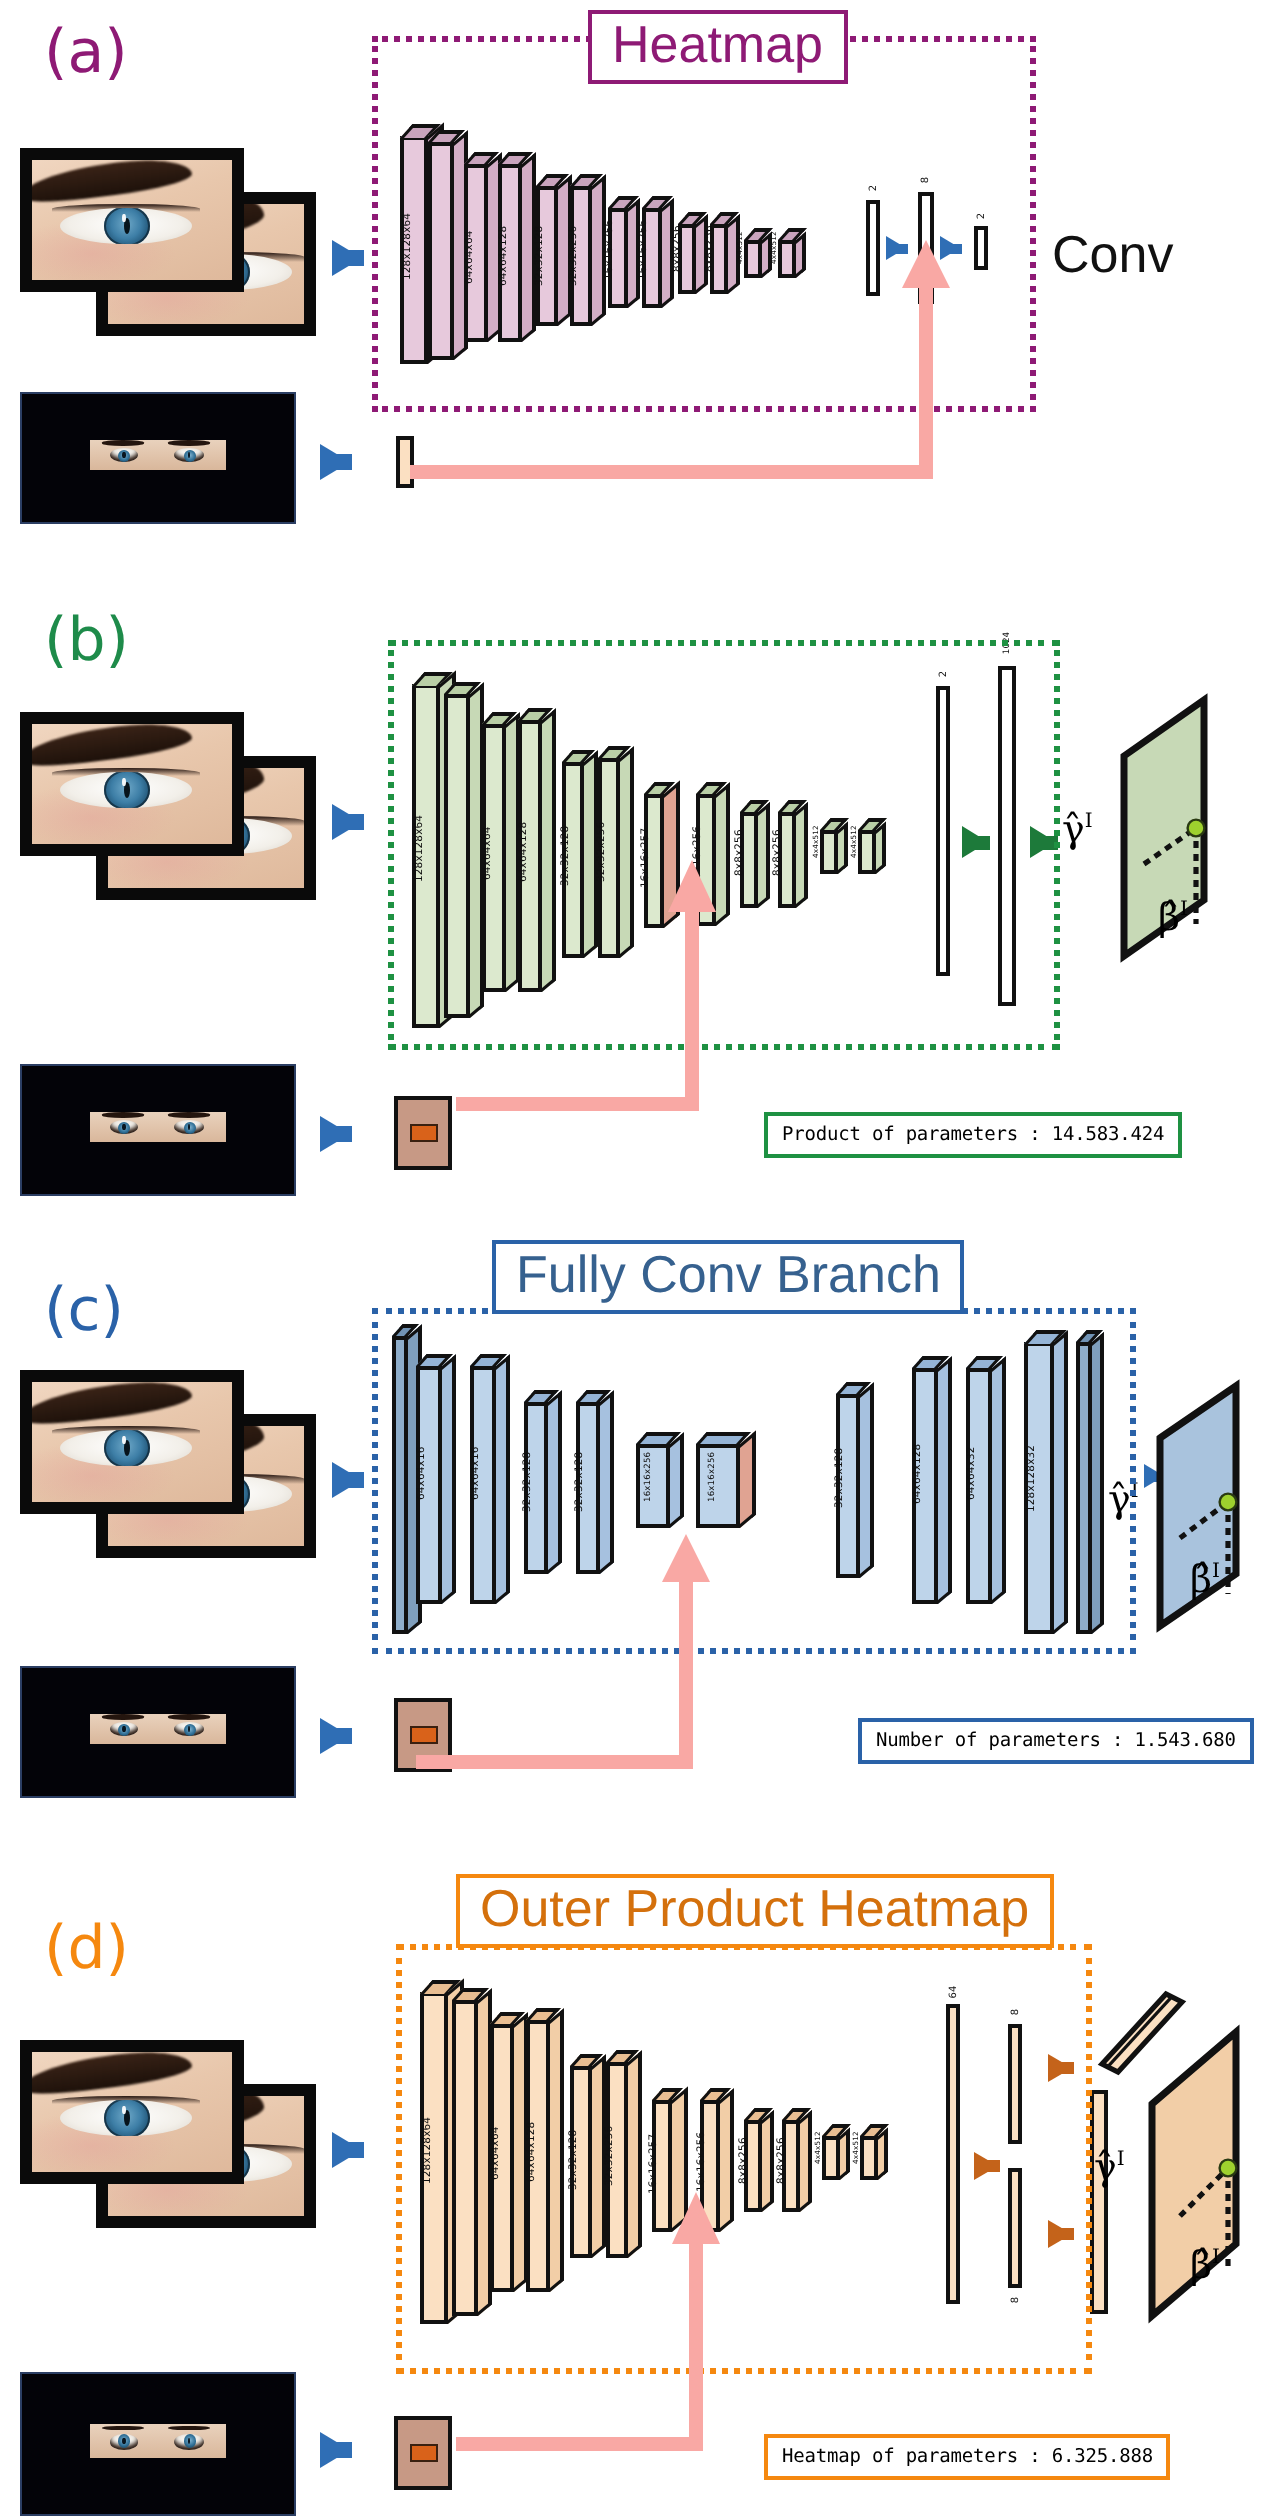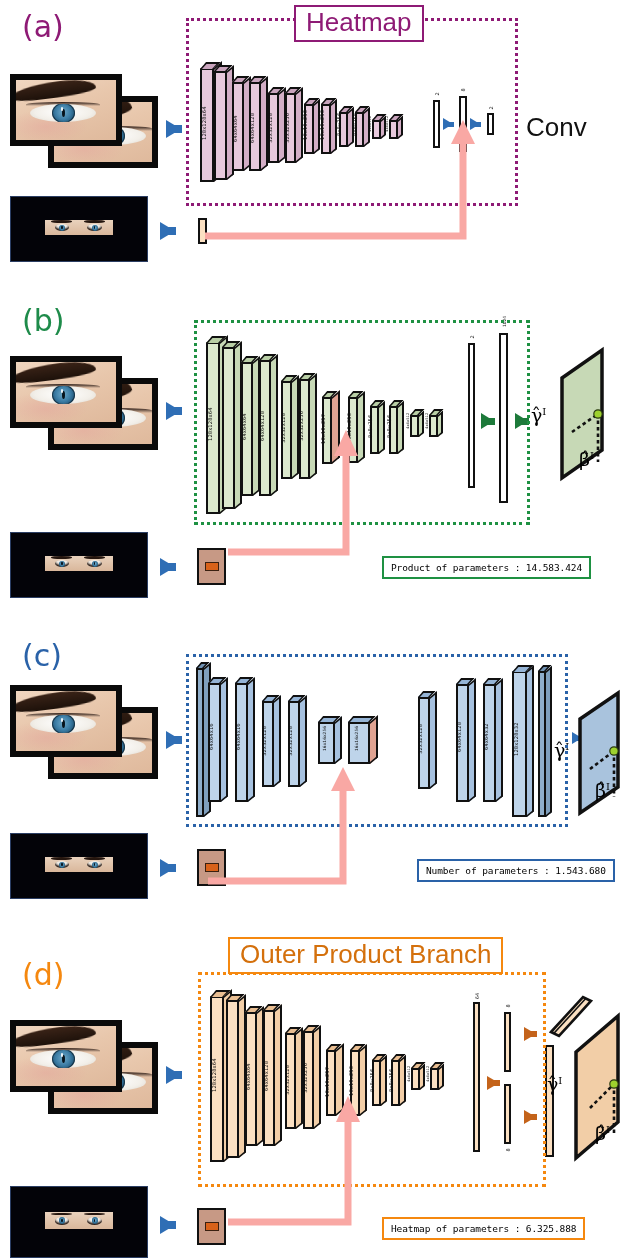--- a/index.html
+++ b/index.html
@@ -487,20 +487,21 @@
               <div class="tep"></div>
             </div>
           </div>
       </div>
     </div>
   </div>
   <div class="arrow-blue" style="left:160px;top:244px;"></div>
 
   <div class="groupbox" style="left:186px;top:39px;width:382px;height:173px;border:3px dotted #2A62A8;"></div>
 
+  <div class="titlechip" style="left:246px;top:5px;color:#36618F;border-color:#2A62A8;">Fully Conv Branch</div>
 
   <svg class="pinkpath" style="left:195px;top:150px;width:300px;height:125px;">
     <path d="M13,116 L148,116 L148,22" stroke="#F9A8A4" stroke-width="7" fill="none"></path>
     <polygon points="148,2 136,26 160,26" fill="#F9A8A4"></polygon>
   </svg>
 
   <div style="position:absolute;left:197px;top:234px;width:25px;height:33px;background:#C79985;border:2px solid #111;">
     <div style="position:absolute;left:6px;top:12px;width:12px;height:7px;background:#D9621A;border:1px solid #3a2010;"></div>
   </div>
 
@@ -588,21 +589,21 @@
       <circle cx="38" cy="74" r="4.2" fill="#9ED12E" stroke="#2a3a12" stroke-width="1.2"></circle>
     </svg>
   </div>
   <div class="symb" style="left:564px;top:126px;">
     <span style="position:relative;">̂</span><span style="margin-left:-10px;">γ</span><sup>I</sup>
   </div>
   <div class="symb" style="left:606px;top:166px;">
     <span style="position:relative;">̂</span><span style="margin-left:-11px;">β</span><sup>I</sup>
   </div>
 
-  <div class="paramchip" style="left:417px;top:244px;color:#000;border-color:#2A62A8;">Number of parameters : 1.543.680</div>
+  <div class="paramchip" style="left:429px;top:244px;color:#000;border-color:#2A62A8;">Number of parameters : 1.543.680</div>
 </div>
 
 <div class="panel" style="top:932px;height:328px;">
 
   <div class="plabel" style="left:22px;top:28px;color:#F5880F;">(d)</div>
 
   <div class="eyepairwrap" style="left:10px;top:88px;width:150px;height:100px;">
     <div class="eyecard" style="left:38px;top:22px;width:110px;height:72px;">
       <div class="eyeimg">
         <div class="skin"></div>
@@ -647,21 +648,21 @@
               <div class="tep"></div>
             </div>
           </div>
       </div>
     </div>
   </div>
   <div class="arrow-blue" style="left:160px;top:284px;"></div>
 
   <div class="groupbox" style="left:198px;top:40px;width:348px;height:215px;border:3px dotted #F5880F;"></div>
 
-  <div class="titlechip" style="left:228px;top:5px;color:#D4700C;border-color:#F5880F;">Outer Product Branch</div>
+  <div class="titlechip" style="left:228px;top:5px;color:#D4700C;border-color:#F5880F;">Outer Product Heatmap</div>
 
   <svg class="pinkpath" style="left:215px;top:162px;width:310px;height:135px;">
     <path d="M13,128 L133,128 L133,24" stroke="#F9A8A4" stroke-width="7" fill="none"></path>
     <polygon points="133,2 121,28 145,28" fill="#F9A8A4"></polygon>
   </svg>
 
   <div style="position:absolute;left:197px;top:276px;width:25px;height:33px;background:#C79985;border:2px solid #111;">
     <div style="position:absolute;left:6px;top:12px;width:12px;height:7px;background:#D9621A;border:1px solid #3a2010;"></div>
   </div>
 

